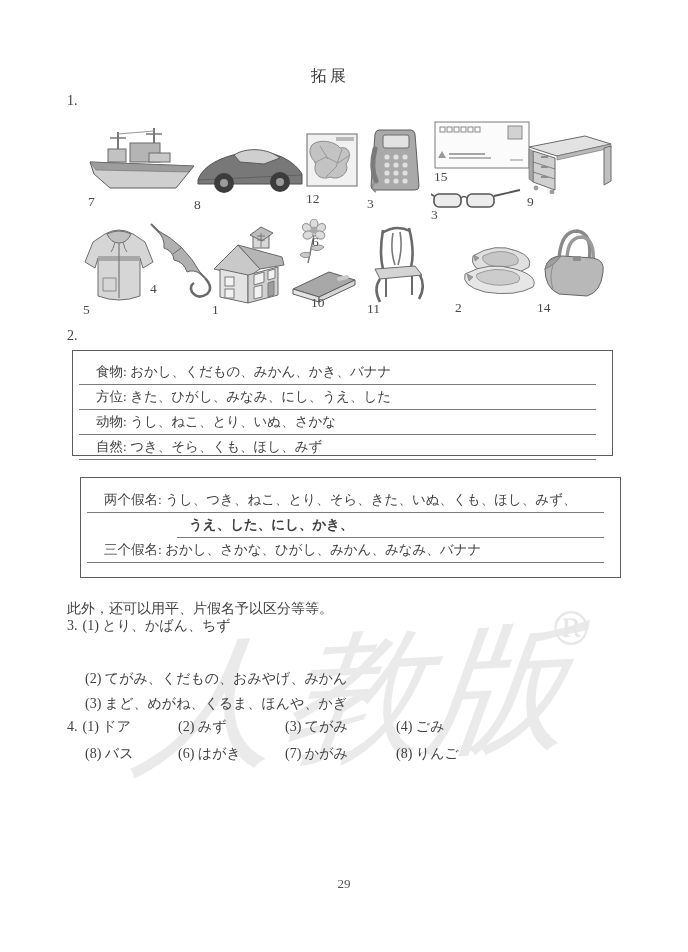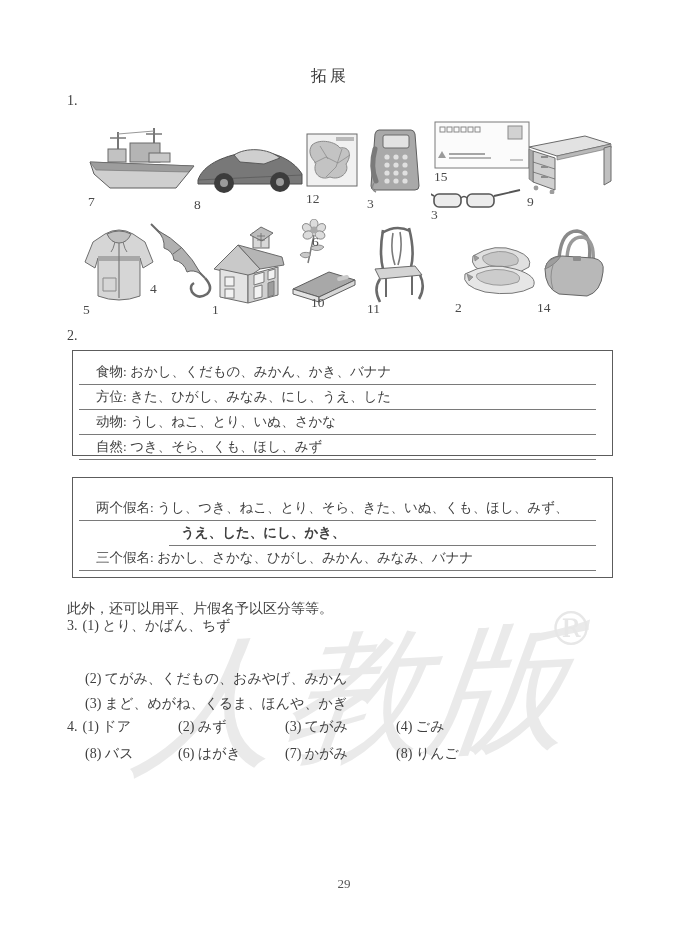--- a/index.html
+++ b/index.html
@@ -40,21 +40,21 @@
   .p-umbrella{left:143px;top:221px;width:92px;height:82px;} .n-umbrella{left:150px;top:281px;width:56px;}
   .p-house{left:212px;top:225px;width:74px;height:80px;}    .n-house{left:212px;top:302px;width:82px;}
   .p-flower{left:294px;top:219px;width:40px;height:46px;}   .n-flower{left:312px;top:234px;width:26px;}
   .p-book{left:289px;top:267px;width:70px;height:36px;}     .n-book{left:311px;top:295px;width:70px;}
   .p-chair{left:367px;top:225px;width:60px;height:80px;}    .n-chair{left:367px;top:301px;width:66px;}
   .p-shoes{left:455px;top:238px;width:92px;height:62px;}    .n-shoes{left:455px;top:300px;width:56px;}
   .p-bag{left:537px;top:225px;width:74px;height:78px;}      .n-bag{left:537px;top:300px;width:62px;}
   
   .box{position:absolute;left:72px;width:541px;border:1px solid #5c5c5c;background:transparent;}
   .box1{top:350px;height:106px;padding-top:9px;box-sizing:border-box;}
-  .box2{top:477px;height:101px;padding-top:18px;box-sizing:border-box;}
+  .box2{top:477px;height:101px;padding-top:10px;box-sizing:border-box;margin-left:8px;}
   .box-row{
     margin:0 16px 0 6px;height:24px;line-height:24px;
     border-bottom:1px solid #7a7a7a;
     padding-left:17px;font-size:13.5px;color:#3f3f3f;white-space:nowrap;overflow:hidden;
   }
   .box-row.indent{margin-left:96px;padding-left:12px;font-weight:bold;}
   
   .note{position:absolute;left:67px;top:600px;font-size:14px;color:#3f3f3f;}
   .sec3-line{position:absolute;font-size:14px;color:#3f3f3f;white-space:nowrap;}
   .s3-l0{left:67px;top:617px;}

